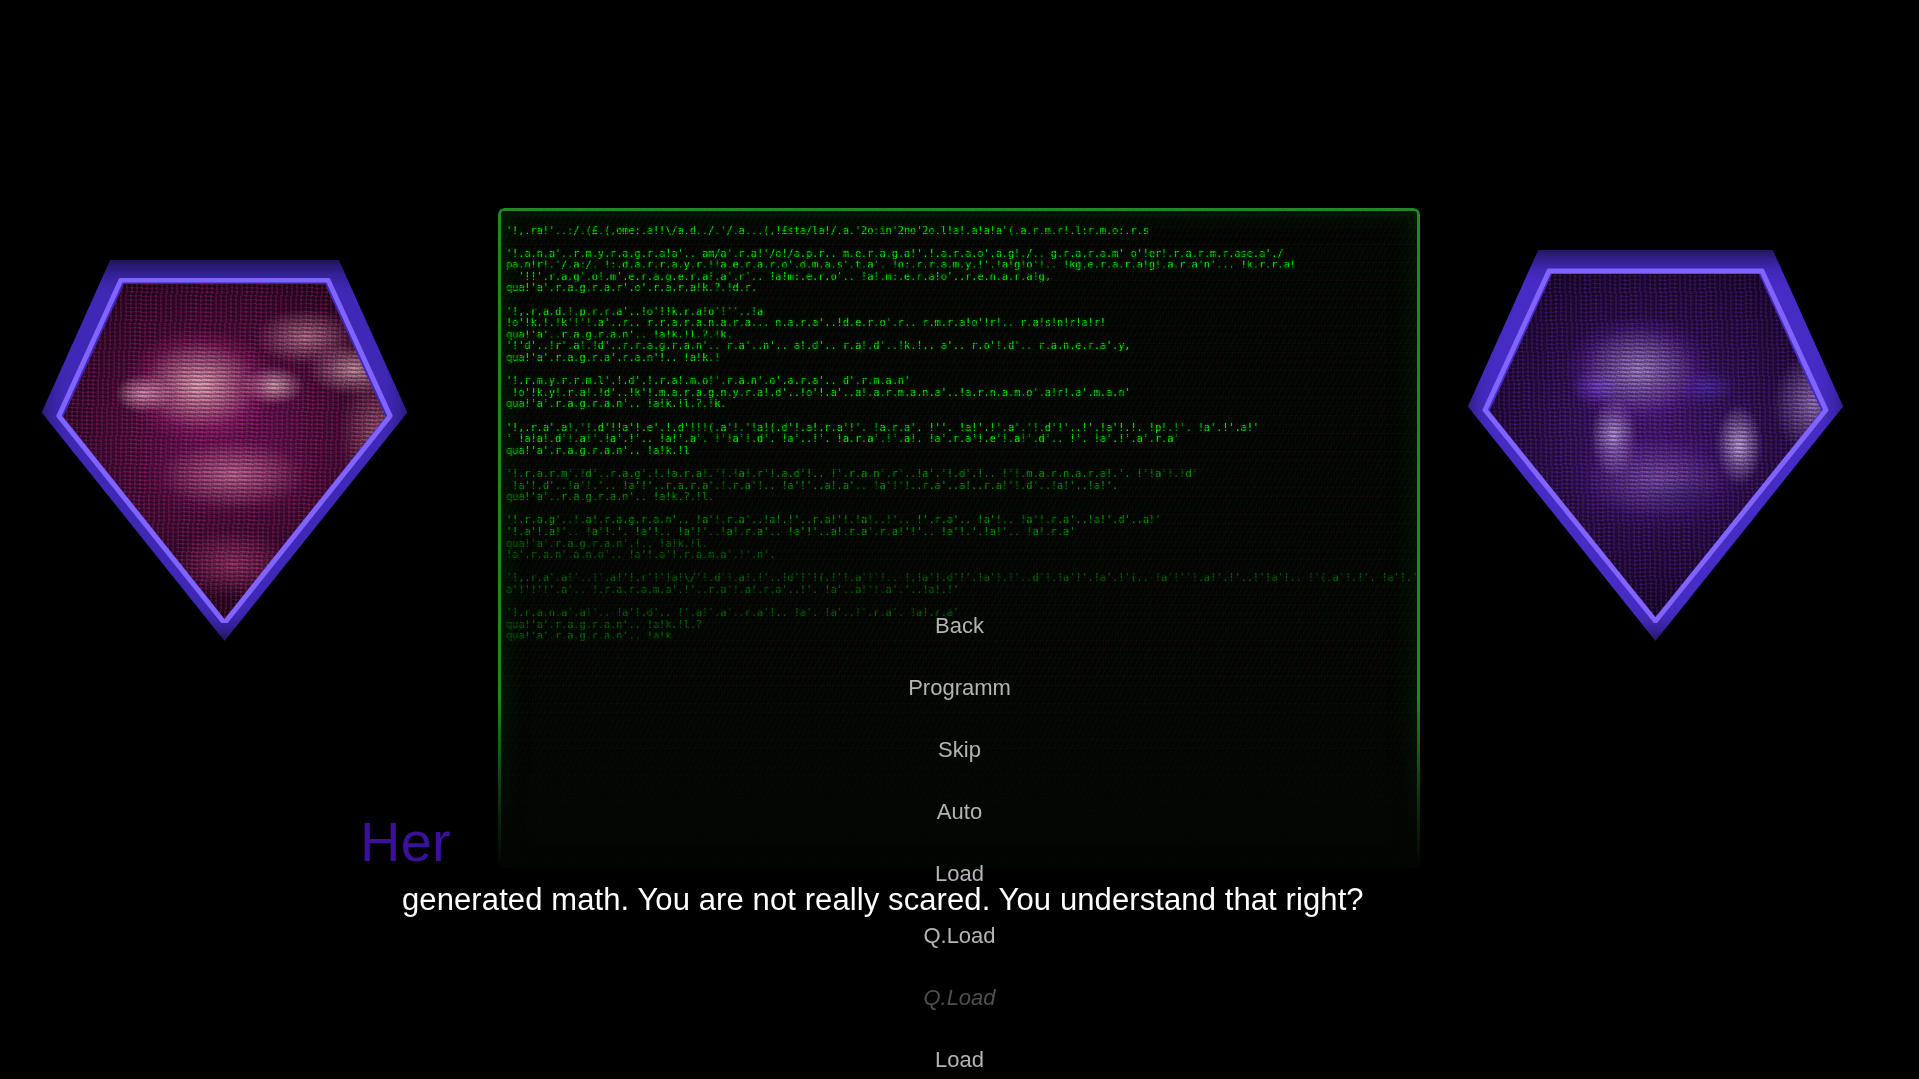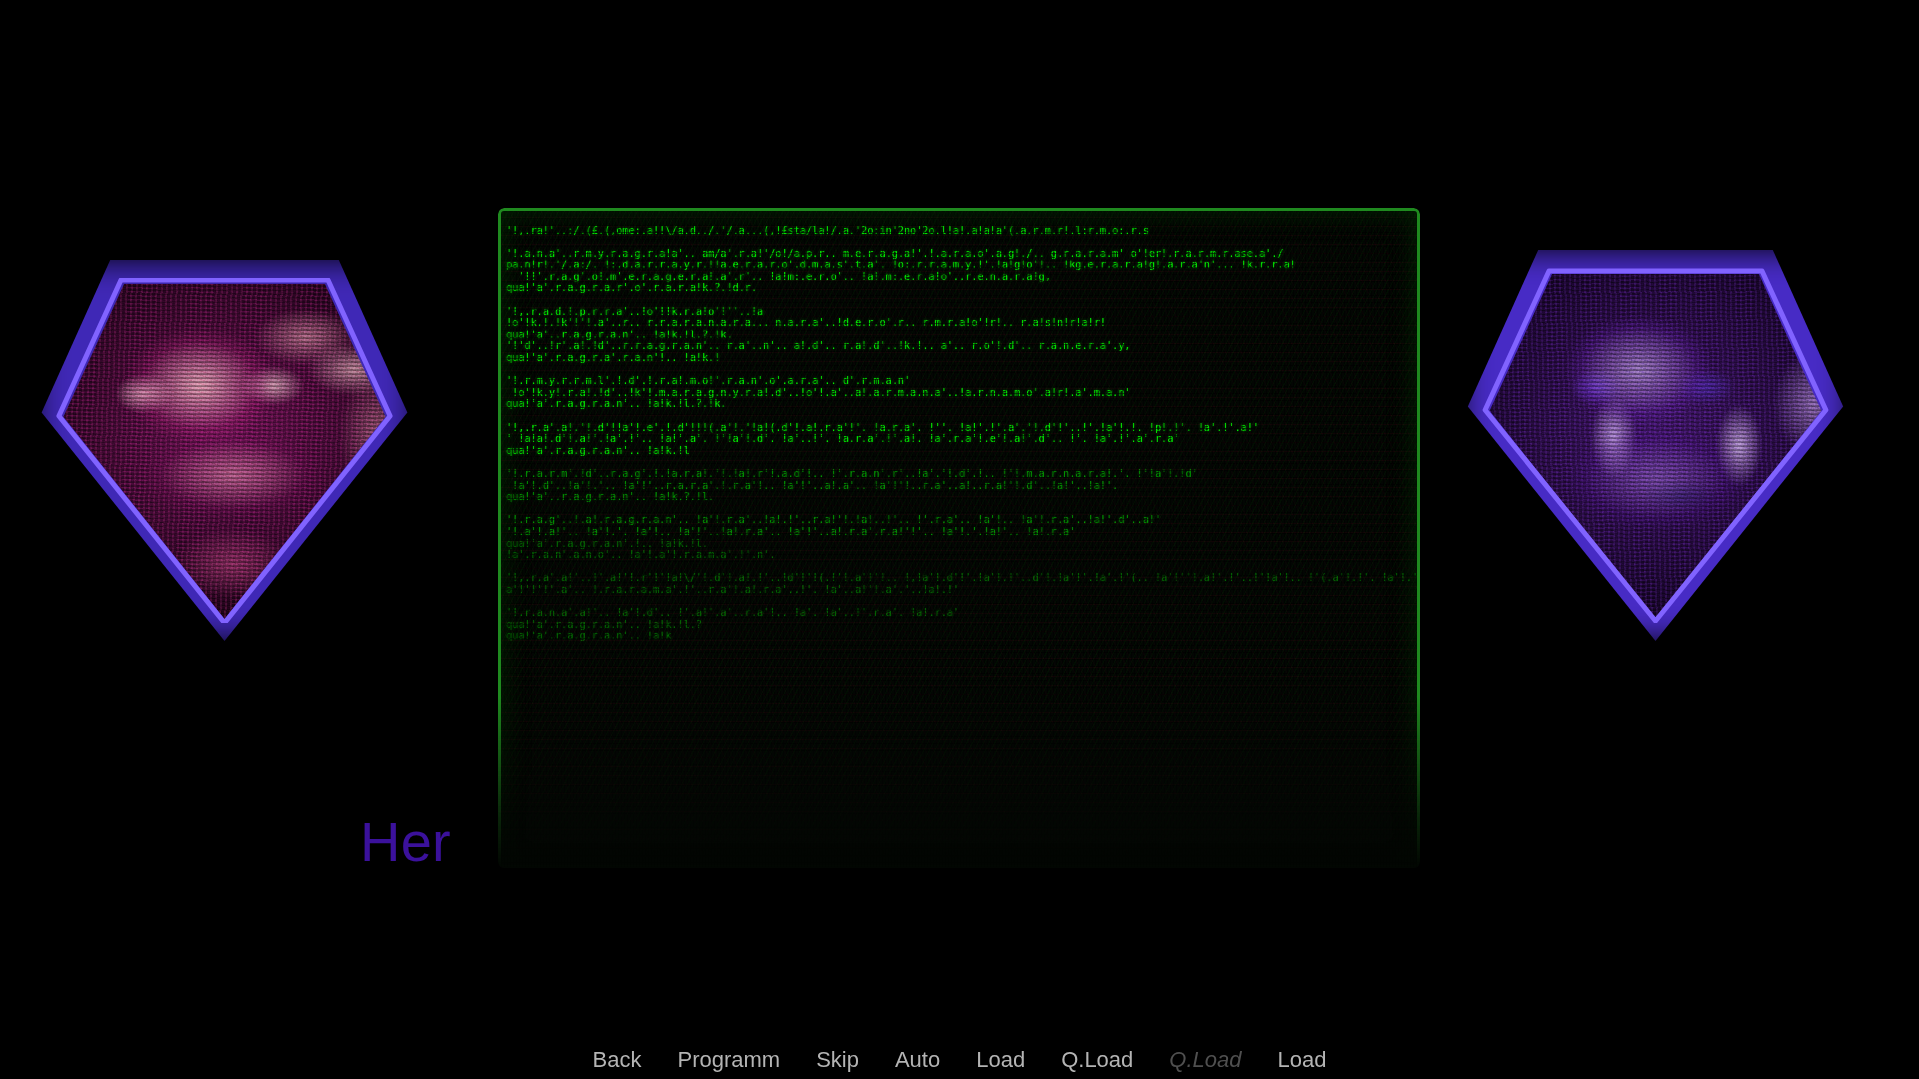--- a/index.html
+++ b/index.html
@@ -229,20 +229,21 @@
     position: absolute;
     left: 0;
     right: 0;
     bottom: 6px;
     display: flex;
     justify-content: center;
     align-items: center;
     gap: 36px;
     font-size: 22px;
     color: #b4b4b4;
+    flex-direction: column;
   }
   #quick-menu .qm {
     cursor: pointer;
     color: #b4b4b4;
     white-space: nowrap;
   }
   #quick-menu .qm.disabled {
     color: #4f4f4f;
     cursor: default;
     font-style: italic;
@@ -286,20 +287,21 @@
       </div>
     </div>
     <svg class="edge" viewBox="0 0 355 355">
       <polygon points="177.5,353 7.1,142 71,3 284,3 347.9,142" fill="none" stroke="#8163ff" stroke-width="5" stroke-linejoin="round"></polygon>
     </svg>
   </div>
 
   <div id="say-who">Her</div>
 
   <div id="say-what">
+    <span class="l">generated math. You are not really scared. You understand that right?</span>
   </div>
 
   <div id="quick-menu">
       <span class="qm">Back</span>
       <span class="qm">Programm</span>
       <span class="qm">Skip</span>
       <span class="qm">Auto</span>
       <span class="qm">Load</span>
       <span class="qm">Q.Load</span>
       <span class="qm disabled">Q.Load</span>

